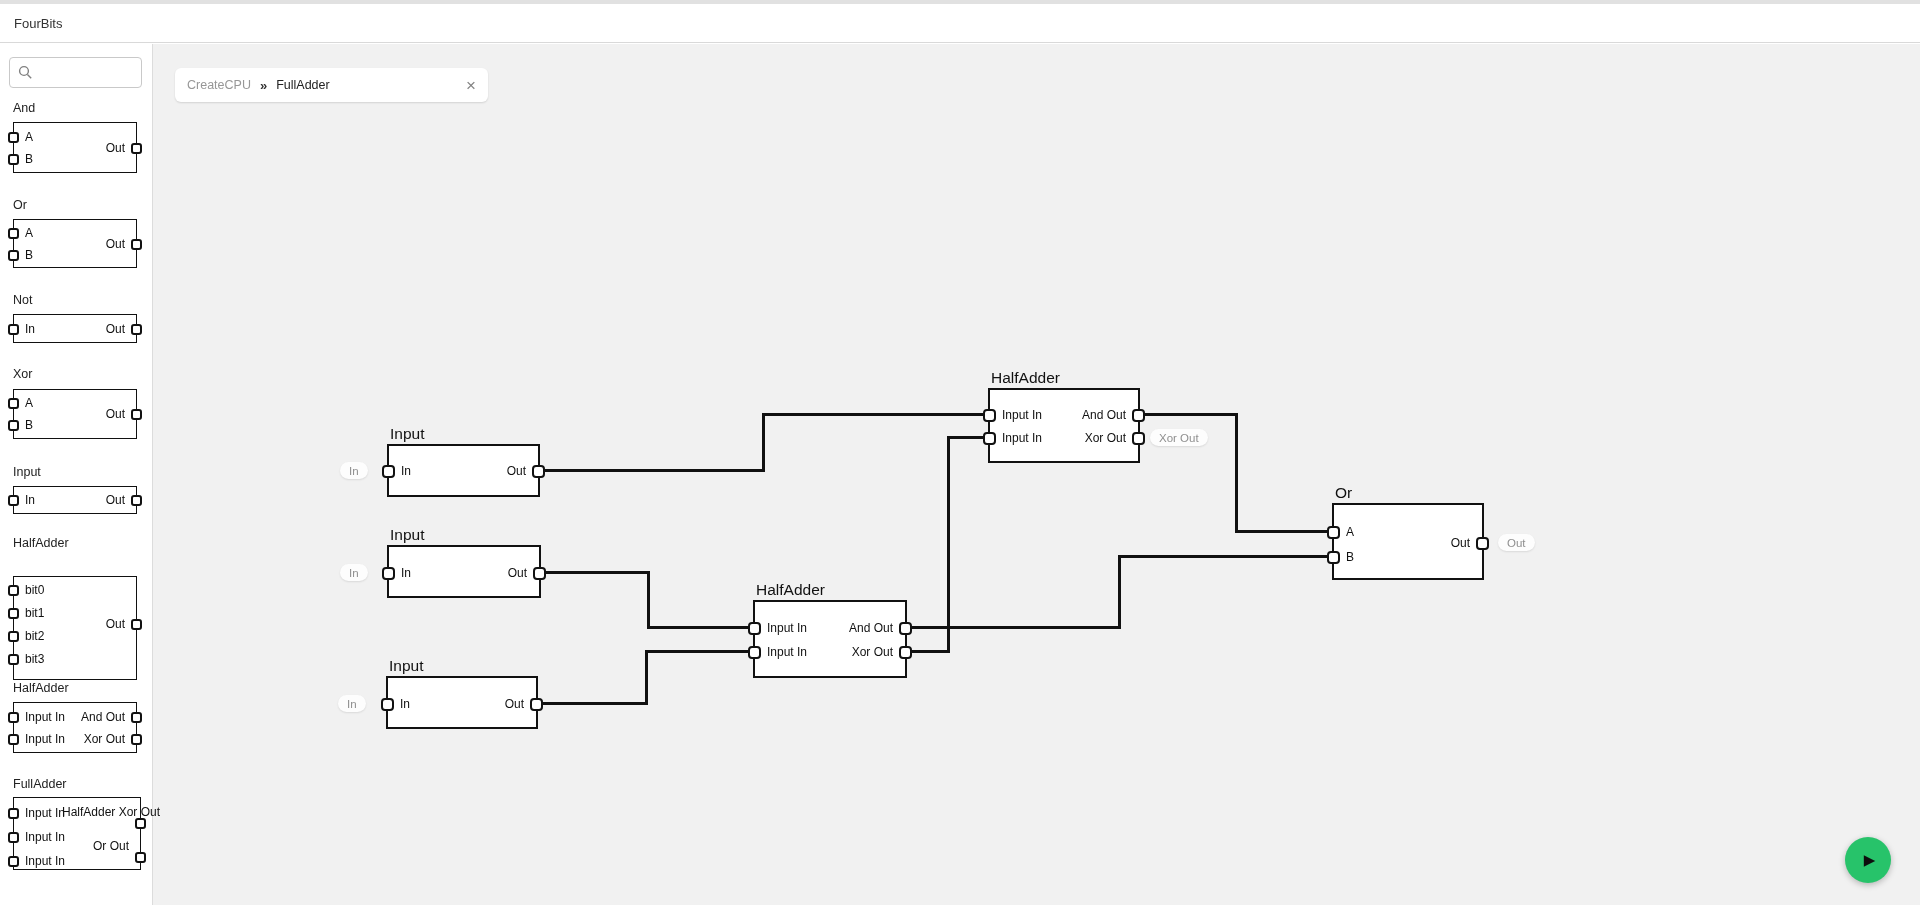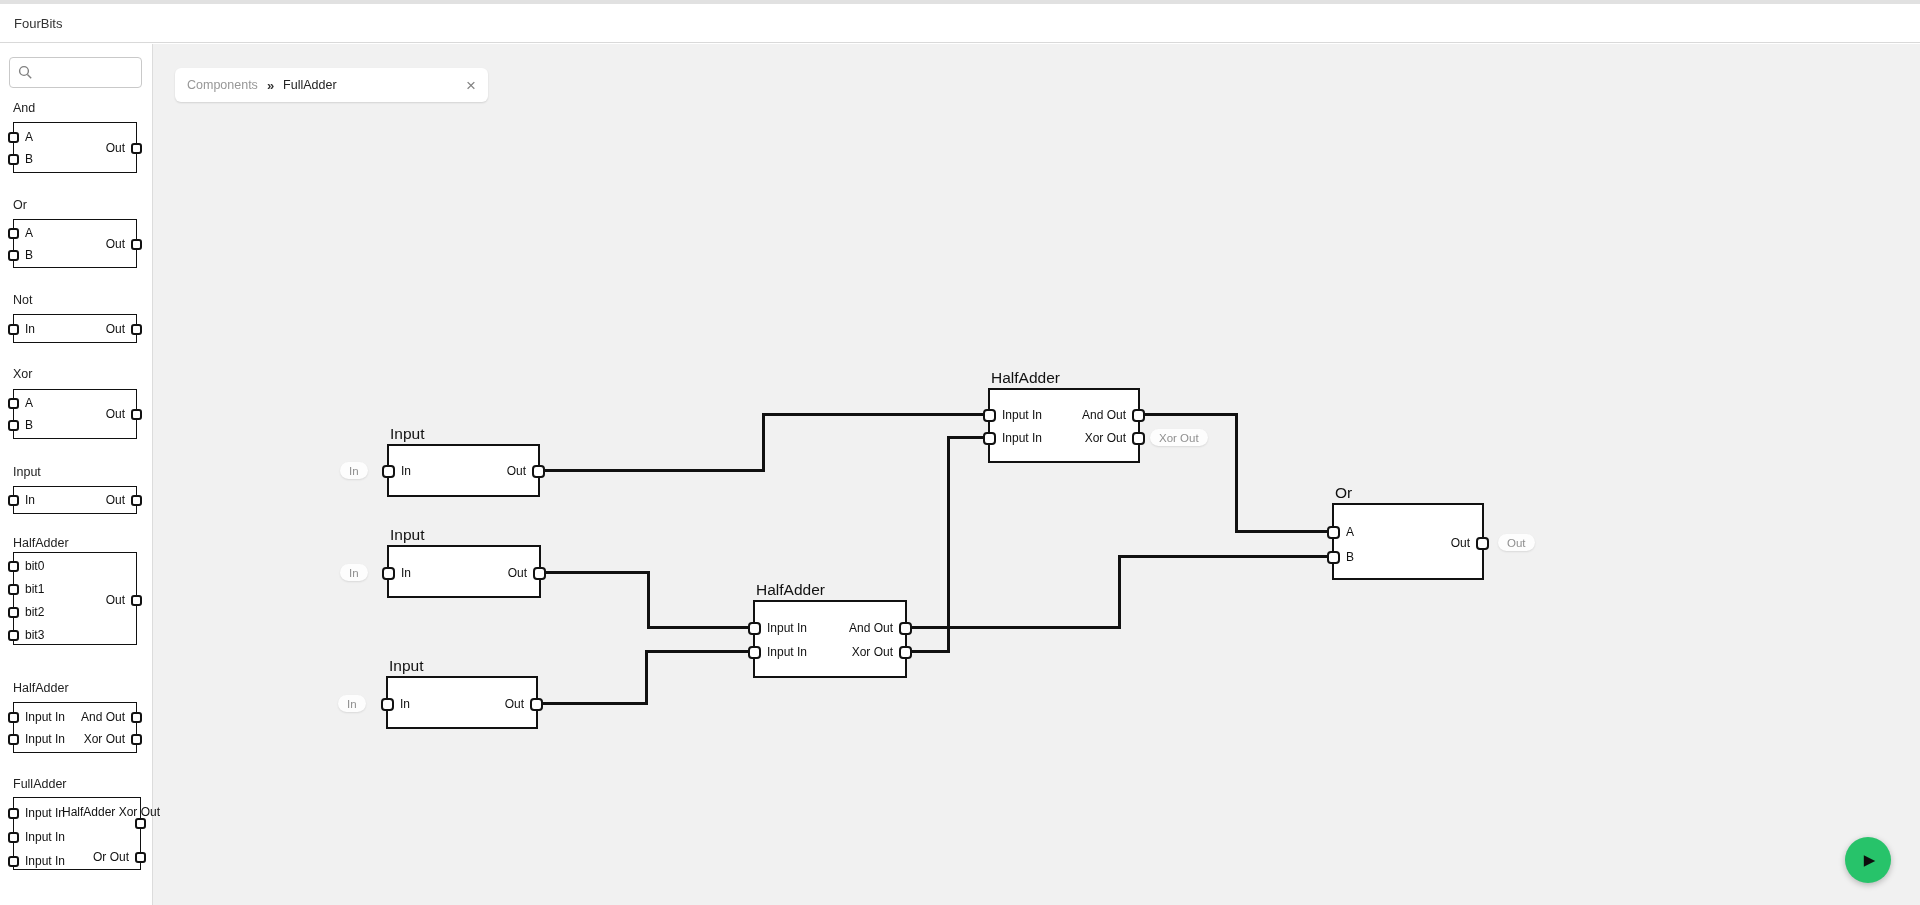--- a/index.html
+++ b/index.html
@@ -137,21 +137,21 @@
     <div class="sb-box" style="top:21px;height:28px">
       <span class="pin l" style="top:8px"></span>
       <span class="pin r" style="top:8px"></span>
       <span class="pin-lb l" style="top:6px">In</span>
       <span class="pin-lb r" style="top:6px">Out</span>
     </div>
   </div>
 
   <div class="sb-item" style="top:492px">
     <div class="sb-name">HalfAdder</div>
-    <div class="sb-box" style="top:16px;height:93px">
+    <div class="sb-box" style="top:40px;height:104px">
       <span class="pin l" style="top:8px"></span>
       <span class="pin l" style="top:31px"></span>
       <span class="pin l" style="top:54px"></span>
       <span class="pin l" style="top:77px"></span>
       <span class="pin r" style="top:42px"></span>
       <span class="pin-lb l" style="top:6px">bit0</span>
       <span class="pin-lb l" style="top:29px">bit1</span>
       <span class="pin-lb l" style="top:52px">bit2</span>
       <span class="pin-lb l" style="top:75px">bit3</span>
       <span class="pin-lb r" style="top:40px">Out</span>
@@ -177,27 +177,27 @@
     <div class="sb-box" style="top:20px;width:128px;height:73px">
       <span class="pin l" style="top:10px"></span>
       <span class="pin l" style="top:34px"></span>
       <span class="pin l" style="top:58px"></span>
       <span class="pin r" style="top:20px"></span>
       <span class="pin r" style="top:54px"></span>
       <span class="pin-lb l" style="top:8px">Input In</span>
       <span class="pin-lb l" style="top:32px">Input In</span>
       <span class="pin-lb l" style="top:56px">Input In</span>
       <span class="pin-lb wrapw" style="top:6px">HalfAdder Xor Out</span>
-      <span class="pin-lb r" style="top:52px">Or Out</span>
+      <span class="pin-lb r" style="top:41px">Or Out</span>
     </div>
   </div>
 </div>
 
 <div class="tab">
-  <span class="tab-breadcrumb">Components</span>
+  <span class="tab-breadcrumb">CreateCPU</span>
   <span class="tab-sep">»</span>
   <span class="tab-title">FullAdder</span>
   <span class="tab-close">×</span>
 </div>
 
 <svg class="wires" shape-rendering="crispEdges">
   <polyline points="540,470 763,470 763,414 988,414"></polyline>
   <polyline points="541,572 648,572 648,627 753,627"></polyline>
   <polyline points="538,703 646,703 646,651 753,651"></polyline>
   <polyline points="907,651 948,651 948,437 988,437"></polyline>

